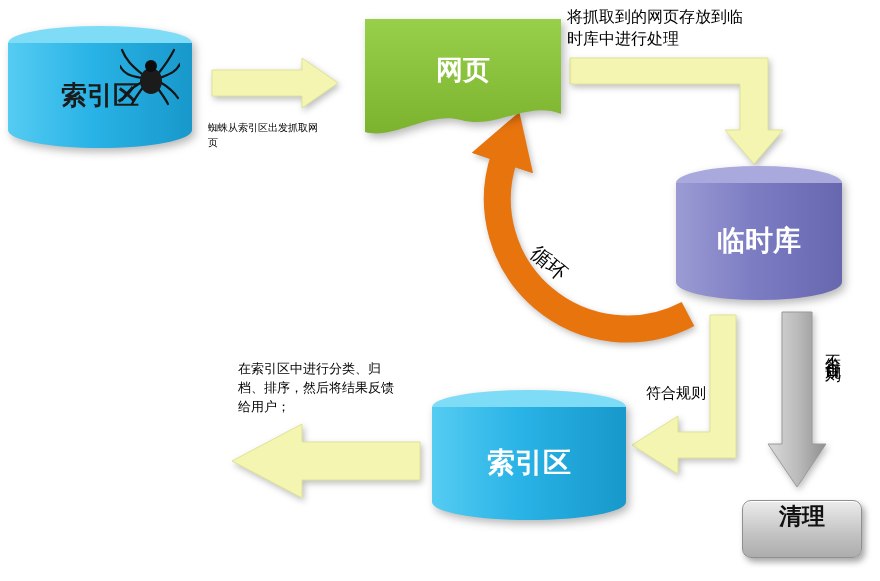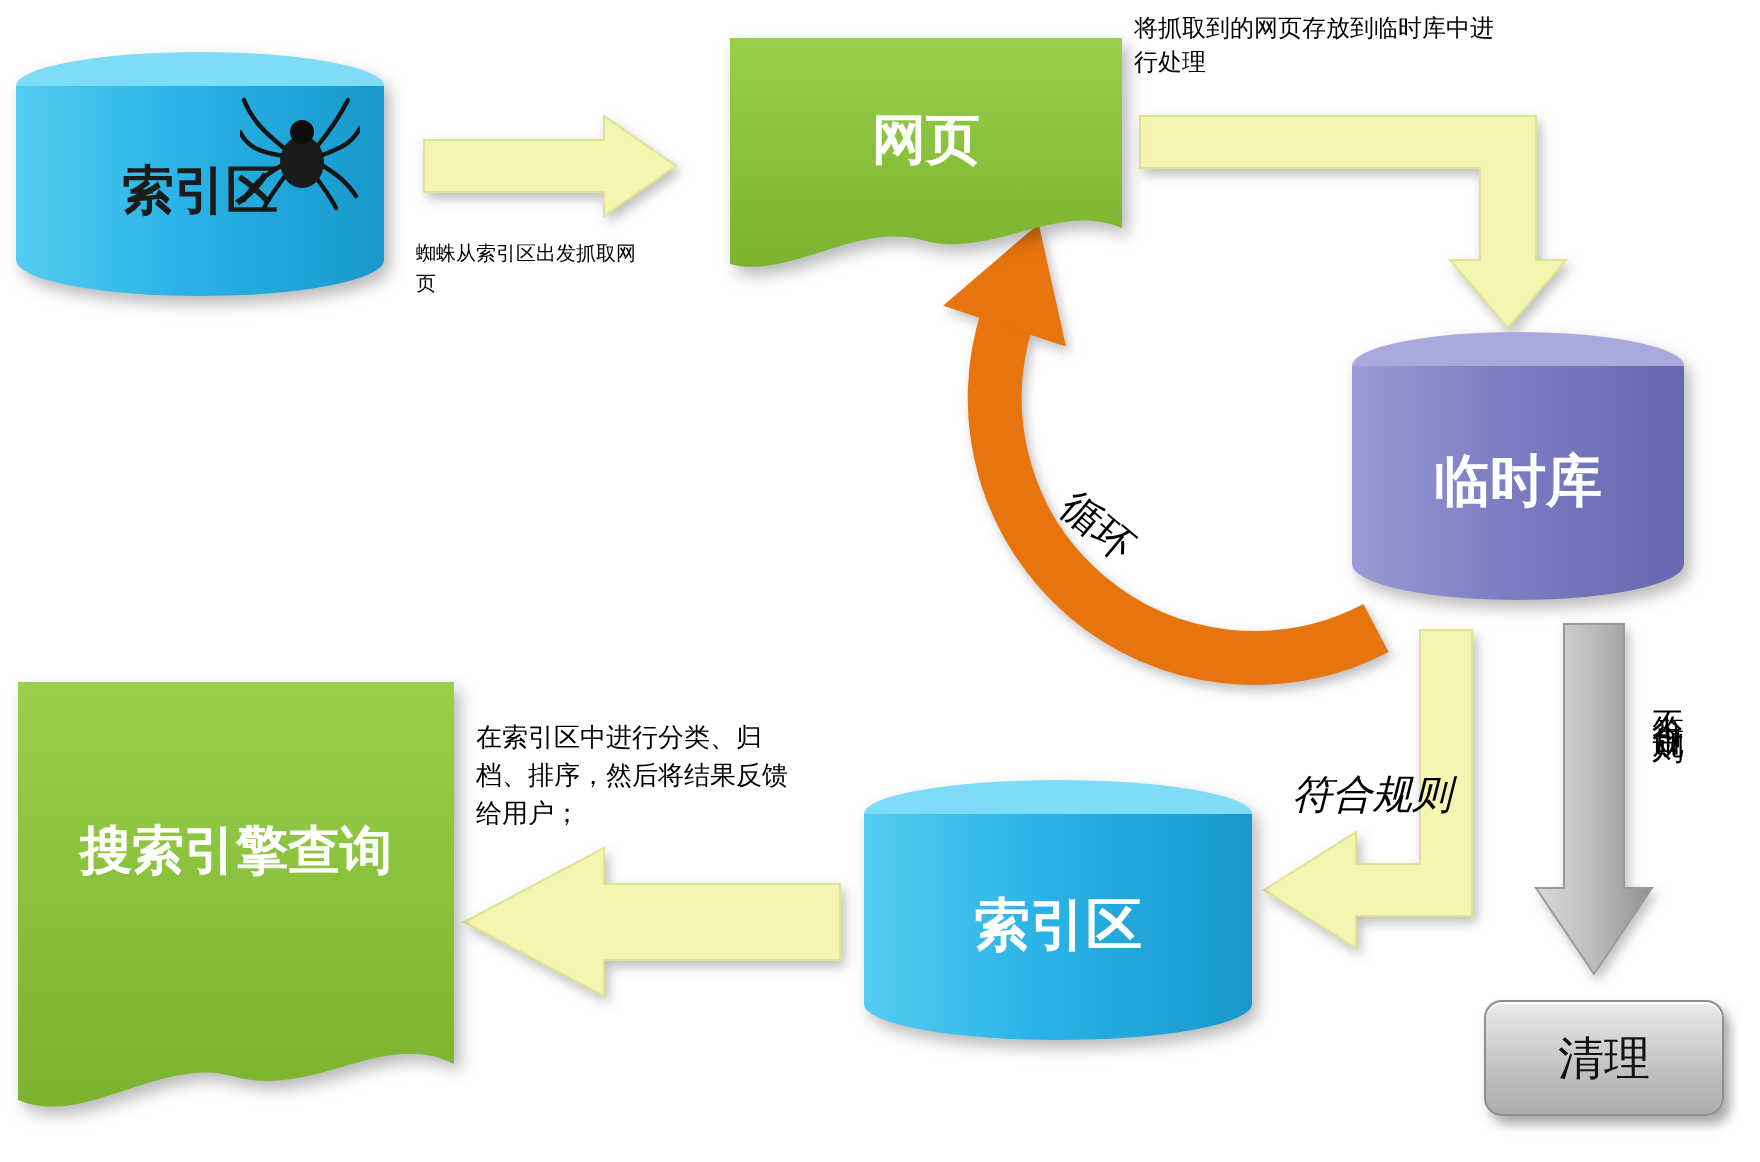--- a/index.html
+++ b/index.html
@@ -28,22 +28,22 @@
   .shape-label { position:absolute; color:#ffffff; font-weight:bold; text-align:center; width:100%;font-family:Liberation Mono, monospace; }
   
   .note { position:absolute; color:#000; }
   .vtext { writing-mode:vertical-rl; text-orientation:upright; letter-spacing:3px; }
   
   .cleanup-box {
     position:absolute; left:742px; top:500px; width:118px; height:56px;
     background:linear-gradient(180deg,#ececec 0%,#c2c2c2 60%,#adadad 100%);
     border:1px solid #8f8f8f; border-radius:9px;
     box-shadow:3px 4px 6px rgba(0,0,0,0.35), inset 0 1px 0 #ffffff;
-    display:flex; align-items:center; justify-content:center;
-    font-size:23px; font-weight:normal; color:#111;
+    display:flex; justify-content:center;
+    font-size:23px; font-weight:bold; color:#111;
   }
   
   .spider { position:absolute; left:120px; top:46px; width:60px; height:60px; }
 </style>
 </head>
 <body>
 
 <div class="canvas">
 
   <svg class="arrows" viewBox="0 0 880 581">
@@ -105,52 +105,40 @@
         <linearGradient id="gWeb" x1="0" y1="0" x2="0" y2="1">
           <stop offset="0" stop-color="#98d04b"></stop>
           <stop offset="1" stop-color="#7cb32e"></stop>
         </linearGradient>
       </defs>
       <path d="M1,3 L197,3 L197,98 C164,84 132,114 97,104 C64,95 30,124 1,116 Z" fill="url(#gWeb)"></path>
     </svg>
     <div class="shape-label" style="top:36px; font-size:27px;">网页</div>
   </div>
 
-  <div class="note" style="left:567px; top:6px; width:188px; font-size:12px; line-height:1.4;">将抓取到的网页存放到临时库中进行处理</div>
+  <div class="note" style="left:567px; top:6px; width:188px; font-size:16px; line-height:1.4;">将抓取到的网页存放到临时库中进行处理</div>
 
   <div class="cylinder cyl-purple" style="left:676px; top:166px; width:166px; height:134px;">
     <div class="cyl-top"></div>
     <div class="cyl-body"></div>
     <div class="cyl-label" style="font-size:28px; color:#ffffff;">临时库</div>
   </div>
 
   <div class="note" style="left:542px; top:240px; font-size:20px; transform:rotate(40deg); transform-origin:left top;">循环</div>
 
-  <div class="note" style="left:646px; top:384px; font-size:20px;font-style:italic;">符合规则</div>
+  <div class="note" style="left:646px; top:384px; font-size:15px;">符合规则</div>
 
   <div class="note vtext" style="left:822px; top:342px; height:120px; font-size:16px;">不符合规则</div>
 
   <div class="cylinder cyl-cyan" style="left:432px; top:390px; width:194px; height:130px;">
     <div class="cyl-top"></div>
     <div class="cyl-body"></div>
     <div class="cyl-label" style="font-size:28px; color:#ffffff;">索引区</div>
   </div>
 
   <div class="note" style="left:238px; top:360px; width:160px; font-size:13px; line-height:1.45;">在索引区中进行分类、归档、排序，然后将结果反馈给用户；</div>
 
-  <div class="shape-wave" style="left:8px; top:338px; width:220px; height:224px;">
-    <svg viewBox="0 0 220 224">
-      <defs>
-        <linearGradient id="gSearch" x1="0" y1="0" x2="0" y2="1">
-          <stop offset="0" stop-color="#98d04b"></stop>
-          <stop offset="1" stop-color="#7cb32e"></stop>
-        </linearGradient>
-      </defs>
-      <path d="M1,3 L219,3 L219,194 C184,176 148,212 108,200 C72,190 34,226 1,212 Z" fill="url(#gSearch)"></path>
-    </svg>
-    <div class="shape-label" style="top:70px; font-size:26px;">搜索引擎查询</div>
-  </div>
 
   <div class="cleanup-box">
     <span>清理</span>
   </div>
 
 </div>
 
 </body></html>

